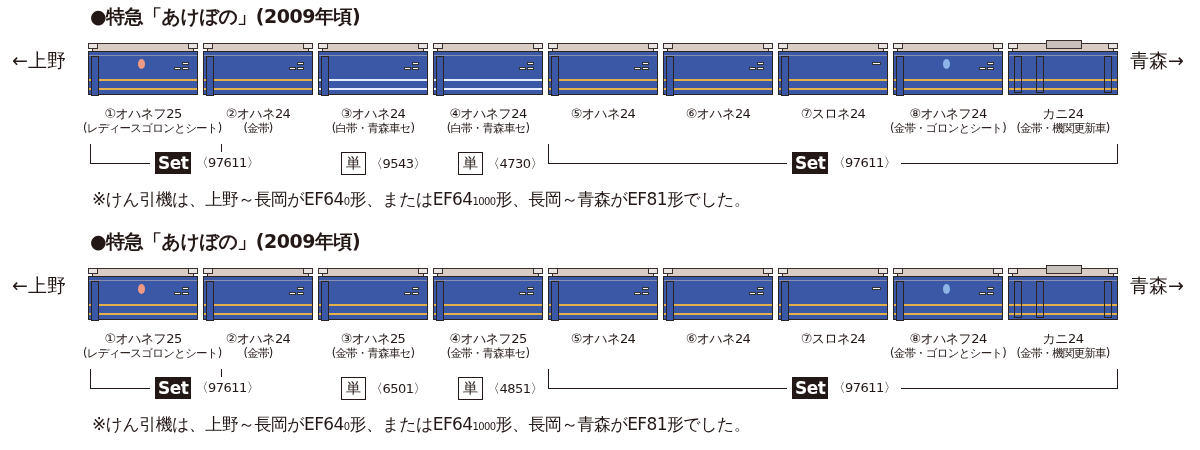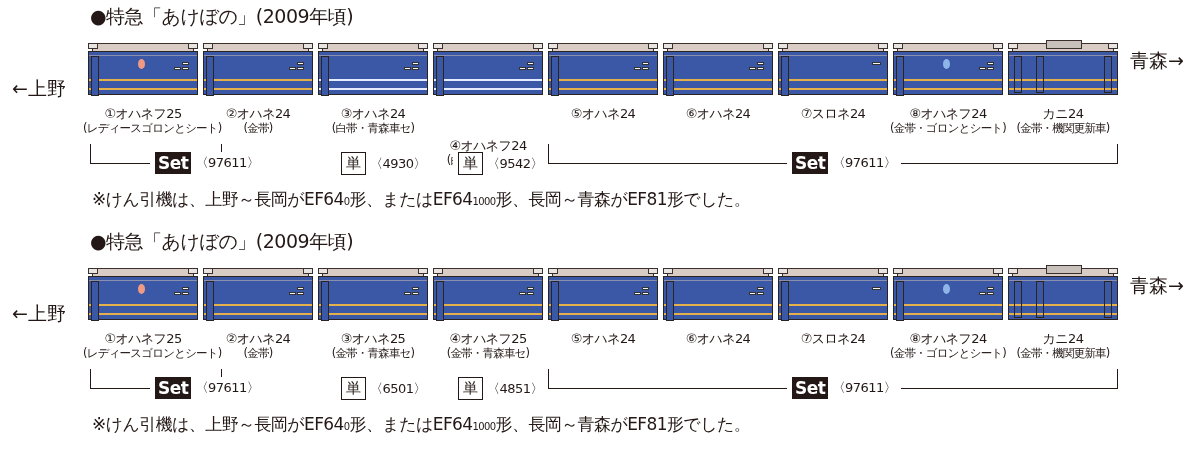--- a/index.html
+++ b/index.html
@@ -1,21 +1,21 @@
 <!DOCTYPE html>
 <html><head>
 <meta charset="utf-8">
 <style>
   html, body { margin:0; padding:0; background:#ffffff; }
   body { width:1200px; height:450px; position:relative; overflow:hidden;
          font-family:"DejaVu Sans", "Liberation Sans", sans-serif; color:#231815; }
   .section { position:absolute; left:0; width:1200px; height:225px; }
-  .title { position:absolute; left:90px; top:4px; font-size:19px; letter-spacing:-0.5px; white-space:nowrap; }
+  .title { position:absolute; left:90px; top:4px; font-size:19px; letter-spacing:-0.5px; white-space:nowrap;font-weight:bold; }
   .dir { position:absolute; top:48px; font-size:19px; white-space:nowrap; }
-  .dir-left { left:12px;margin-top:28px; }
+  .dir-left { left:12px; }
   .dir-right { left:1130px; }
 
   
   .car { position:absolute; top:43px; width:110px; height:52px; }
   .car .roof { position:absolute; left:4px; right:4px; top:0; height:9px; background:#d8ccc4;
                border:1.5px solid #3a2f2c; border-bottom:none; box-sizing:border-box; }
   .car .roof .cap-l, .car .roof .cap-r { position:absolute; top:-1px; width:10px; height:6px; background:#e8e4e2;
                border:1.5px solid #3a2f2c; box-sizing:border-box; }
   .car .roof .cap-l { left:-5px; } .car .roof .cap-r { right:-5px; }
   .car .body { position:absolute; left:0; right:0; top:8px; bottom:0; background:#3b58a7;
@@ -121,21 +121,21 @@
         <div class="body">
           <div class="upline"></div>
           <div class="stripe s1 white"></div>
           <div class="stripe s2 white"></div>
         </div>
         <div class="door" style="top: 13px;"></div>
         <div class="lamp" style="left: 86px; top: 24px;"></div>
         <div class="lamp" style="left: 94px; top: 19px;"></div>
         <div class="lamp" style="left: 94px; top: 24px;"></div>
       </div>
-      <div class="label" style="left: 428px; margin-top: 32px;">
+      <div class="label" style="left: 428px;">
         <div><span>④</span><span>オハネフ24</span></div>
         <div class="sub">(白帯・青森車セ)</div>
       </div>
       <div class="car" style="left: 548px;">
         <div class="roof">
           <div class="cap-l"></div>
           <div class="cap-r"></div>
         </div>
         <div class="body">
           <div class="upline"></div>
@@ -227,25 +227,25 @@
         <div class="sub">(金帯・機関更新車)</div>
       </div>
       <div class="bracket" style="left: 90px; width: 132px;"></div>
       <div class="bracket" style="left: 548px; width: 570px;"></div>
       <div class="tag" style="left: 150px;">
         <span class="set-badge">Set</span>
         <span class="code">〈97611〉</span>
       </div>
       <div class="tag" style="left: 336px;">
         <span class="tan-badge">単</span>
-        <span class="code">〈4930〉</span>
+        <span class="code">〈9543〉</span>
       </div>
       <div class="tag" style="left: 453px;">
         <span class="tan-badge">単</span>
-        <span class="code">〈9542〉</span>
+        <span class="code">〈4730〉</span>
       </div>
       <div class="tag" style="left: 787px;">
         <span class="set-badge">Set</span>
         <span class="code">〈97611〉</span>
       </div>
       <div class="note"><span>※けん引機は、上野～長岡がEF64</span><small>0</small><span>形、またはEF64</span><small>1000</small><span>形、長岡～青森がEF81形でした。</span></div>
     </div>
     <div class="section" style="top: 225px;">
       <div class="title">●特急「あけぼの」(2009年頃)</div>
       <div class="dir dir-left">←上野</div>

